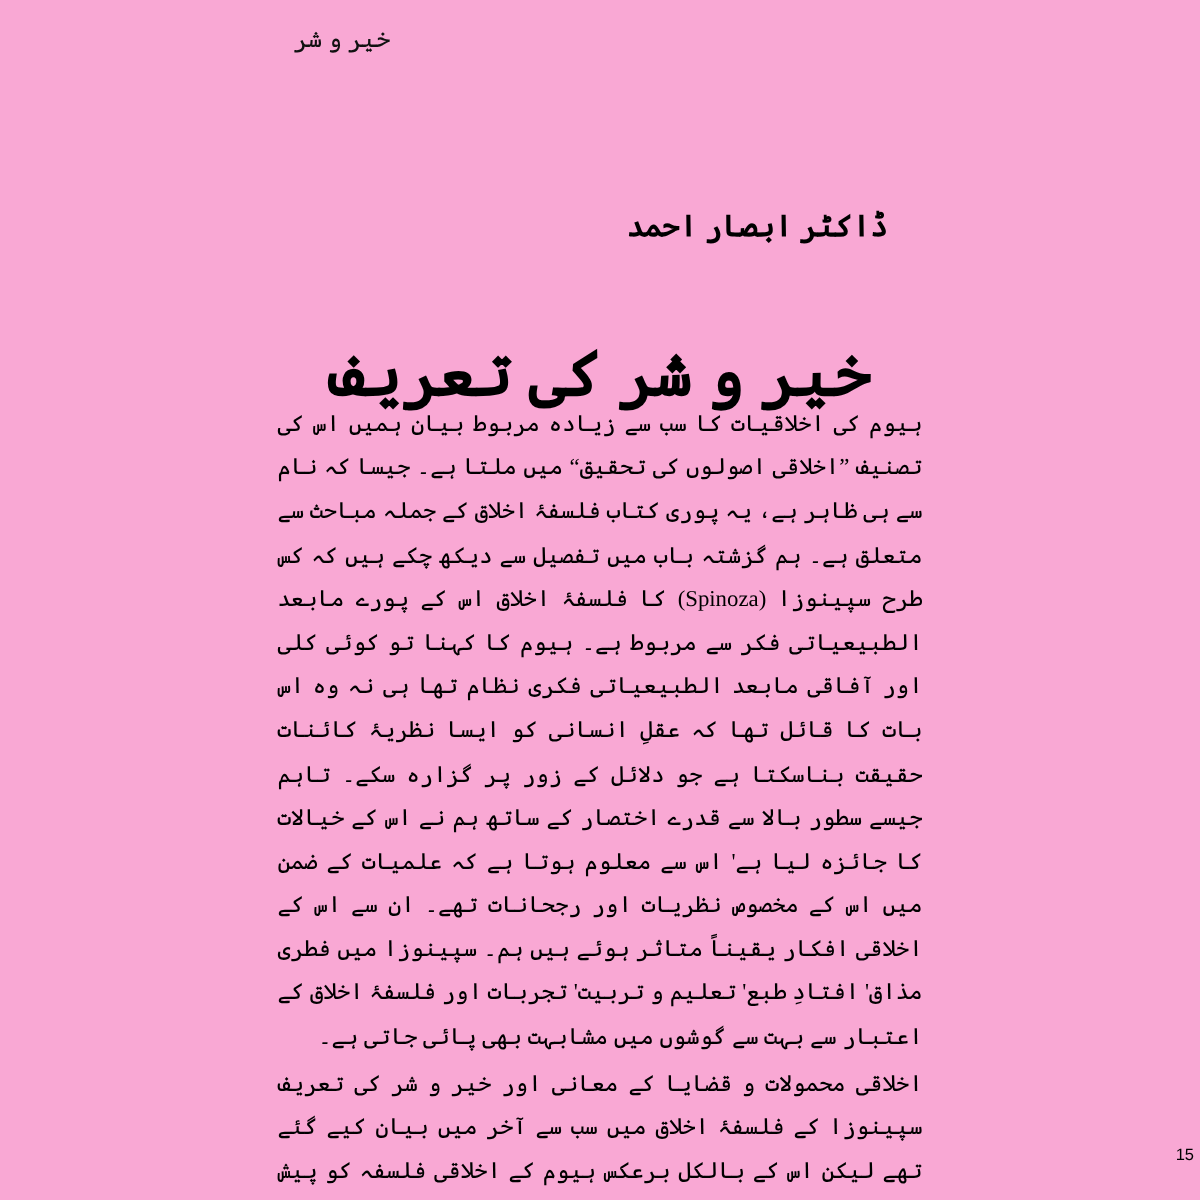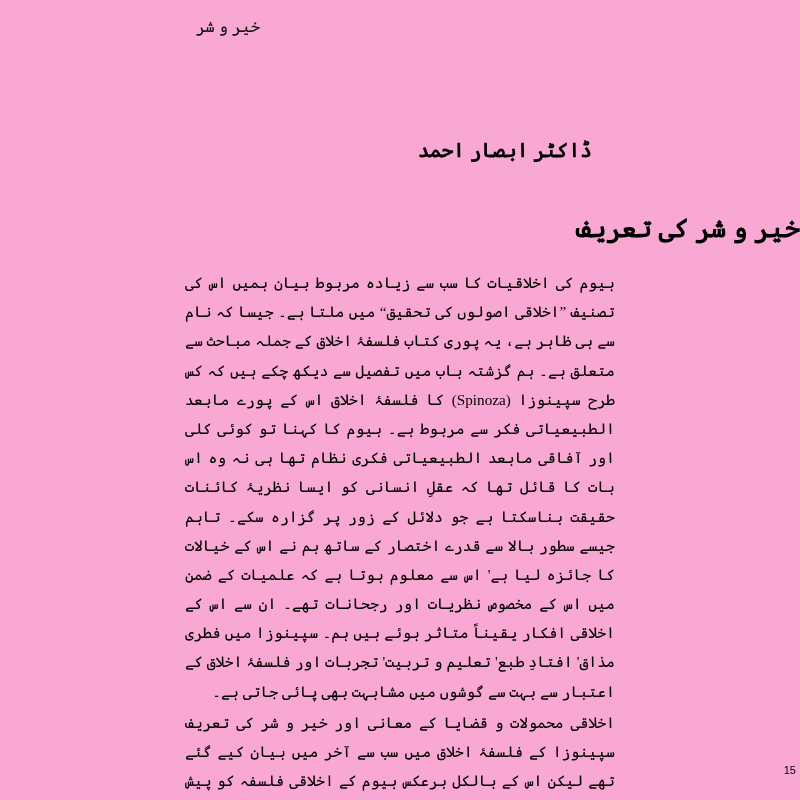--- a/index.html
+++ b/index.html
@@ -43,22 +43,22 @@
     font-weight: bold;
     direction: rtl;
     color: #000;
   }
   
   .title {
     position: absolute;
     top: 196px;
     left: 0;
     right: 0;
-    text-align: right;
-    font-size: 26px;
+    text-align: center;
+    font-size: 42px;
     font-weight: bold;
     direction: rtl;
     color: #000;
     letter-spacing: 1px;
   }
   
   .body-text {
     position: absolute;
     top: 268px;
     right: 185px;

